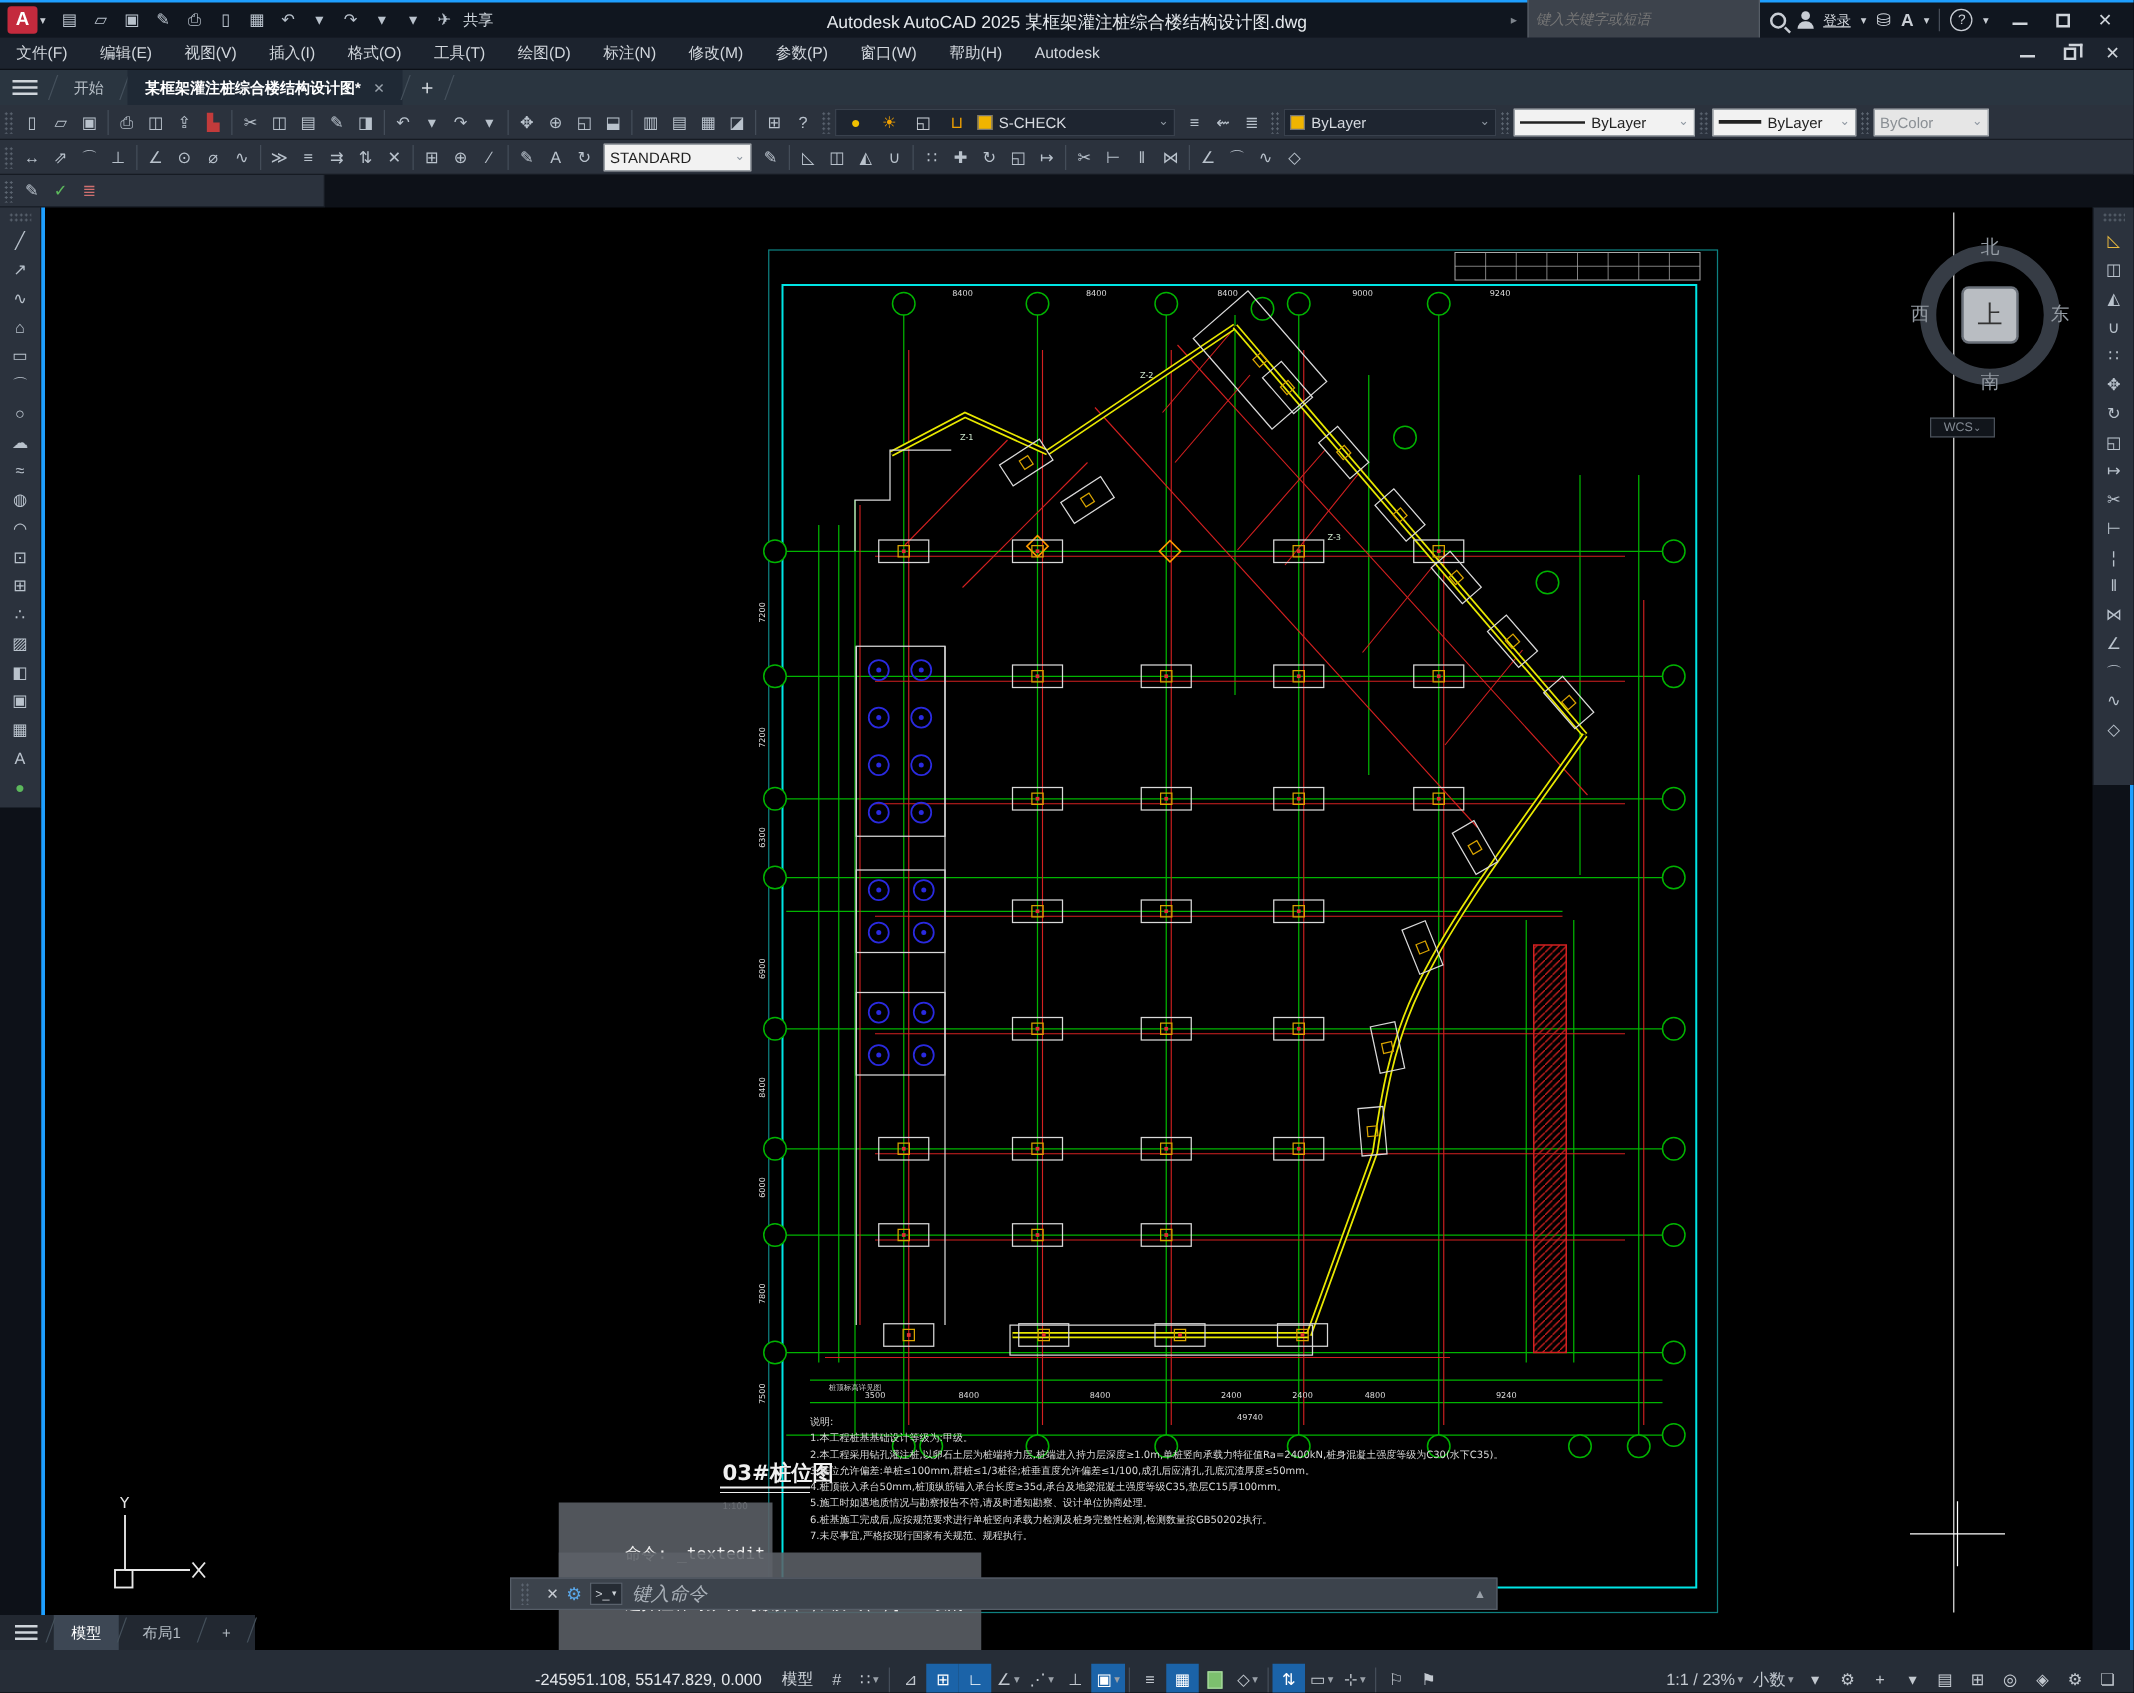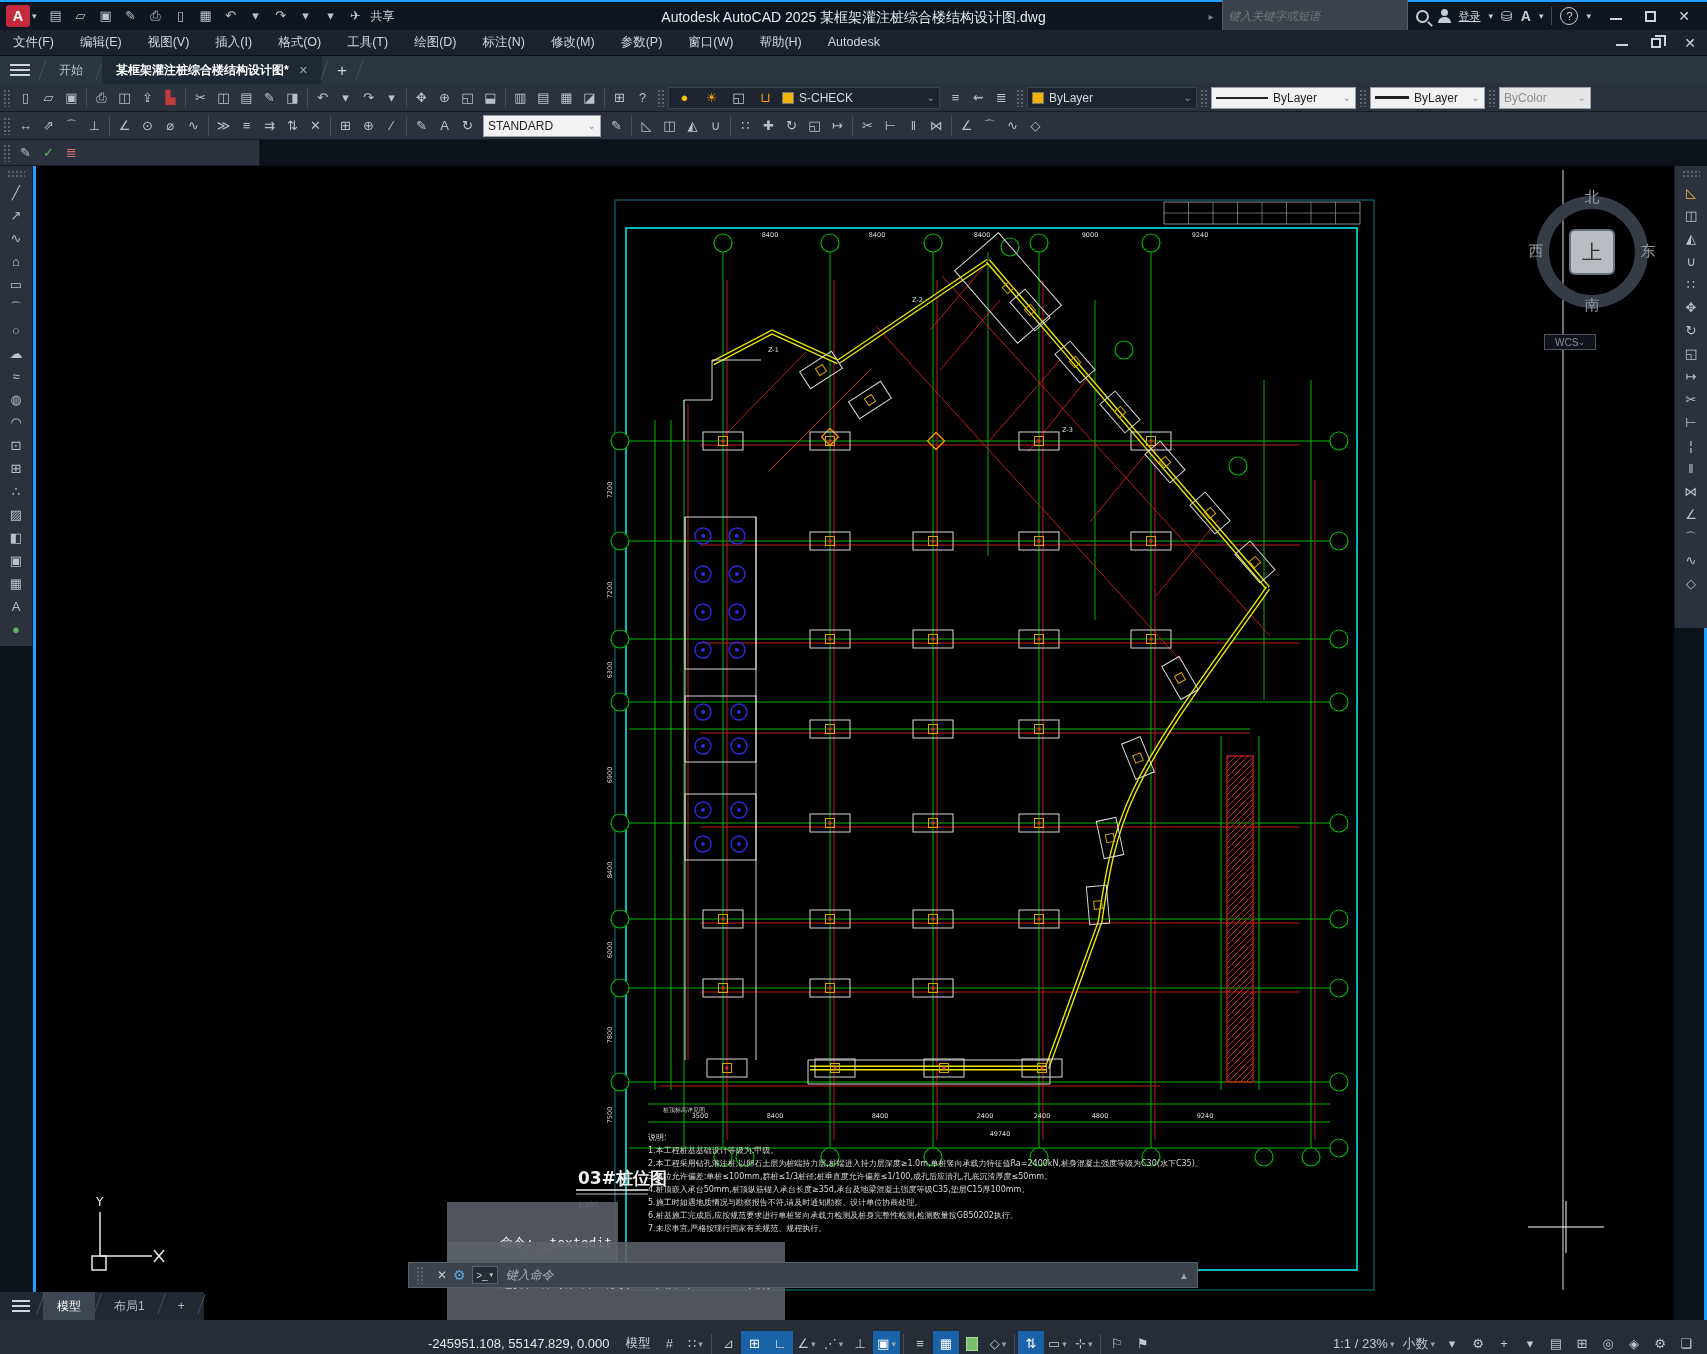--- a/index.html
+++ b/index.html
@@ -103,21 +103,21 @@
   
   .cmdline { position:absolute; font-family:"DejaVu Sans Mono","Liberation Mono",monospace;
     font-size:13px; color:#f0f0f0; background:rgba(92,97,104,0.88); padding:17px 6px; white-space:pre; }
   .cmd-hl { background:#8b9098; color:#16191d; }
   #cmdbar { position:absolute; left:372px; top:1096px; width:790px; height:26px; background:#3c434c;
     display:flex; align-items:center; border:1px solid #565e68; }
   #cmdbar .wrench { color:#5aa7e8; font-size:14px; margin:0 6px; }
   #cmdbar .x { color:#c8cdd4; font-size:12px; margin-left:6px; }
   #cmdbar .prompt { width:26px; height:18px; background:#262c34; border:1px solid #5a626c; color:#cfd4da;
     font-size:10px; display:flex; align-items:center; justify-content:center; gap:2px; margin-right:8px; }
-  #cmdbar .hint { color:#a9b0b8; font-style:italic; font-size:12px; }
+  #cmdbar .hint { color:#a9b0b8; font-style:italic; font-size:15px; }
   #cmdbar .uparrow { margin-left:auto; margin-right:8px; color:#9aa1a9; font-size:10px; }
 
   
   #layouttabs { left:0; top:1320px; width:1707px; height:0; }
   #ltabs { position:absolute; left:0; top:-28px; height:28px; display:flex; align-items:center; background:#222831; padding-left:4px; }
   #ltab-ham { width:34px; display:flex; flex-direction:column; gap:3px; padding:0 8px; }
   #ltab-ham div { height:2px; background:#cfd5db; }
   .ltab { height:28px; line-height:28px; padding:0 14px; font-size:12px; color:#b4bcc4; }
   .ltab.active { background:#3d4754; color:#fff; }
 

